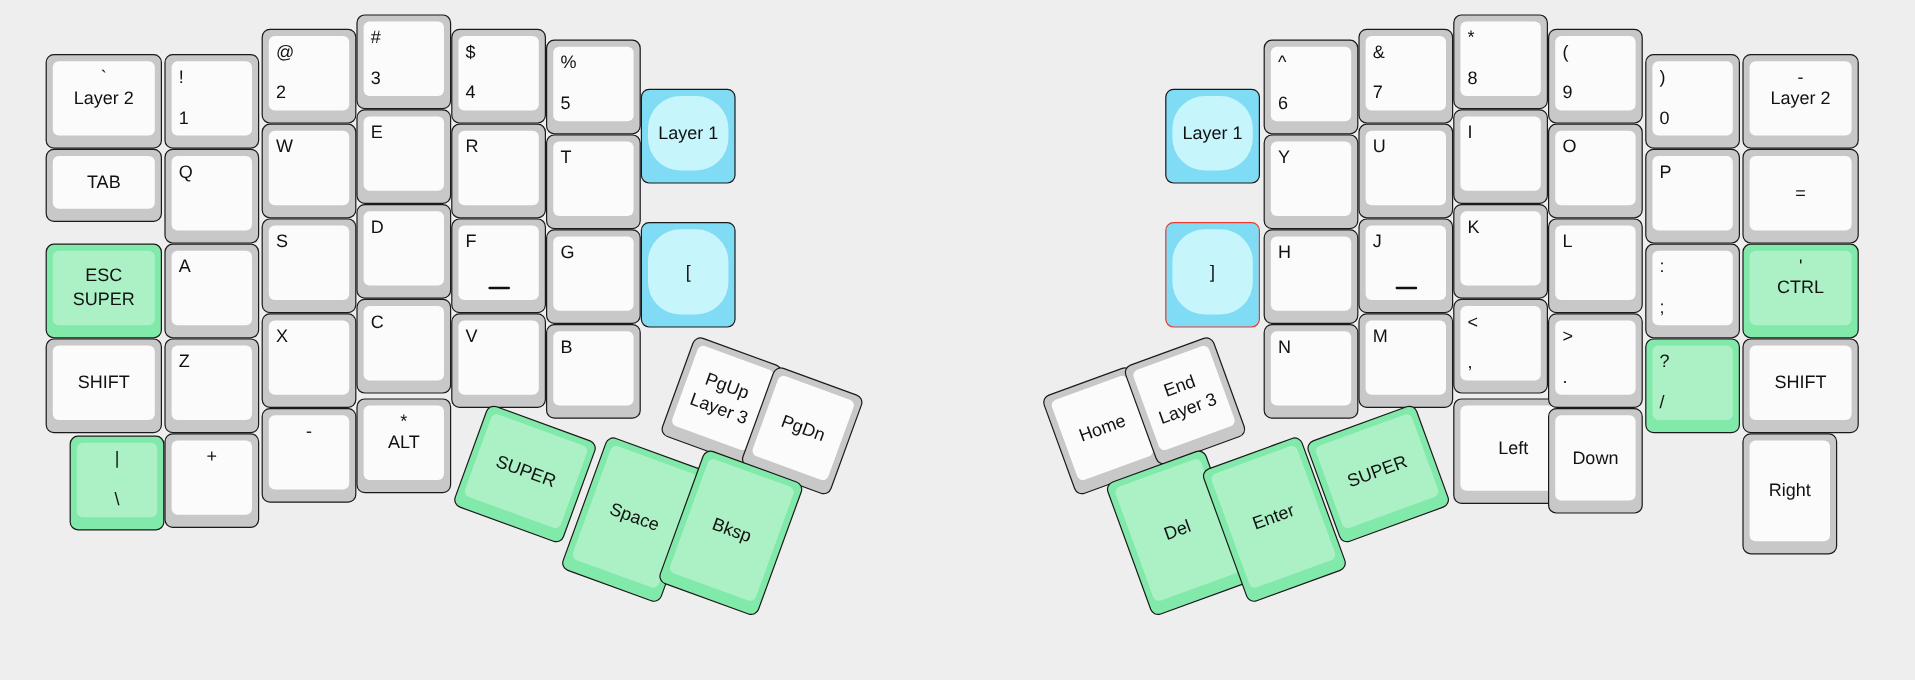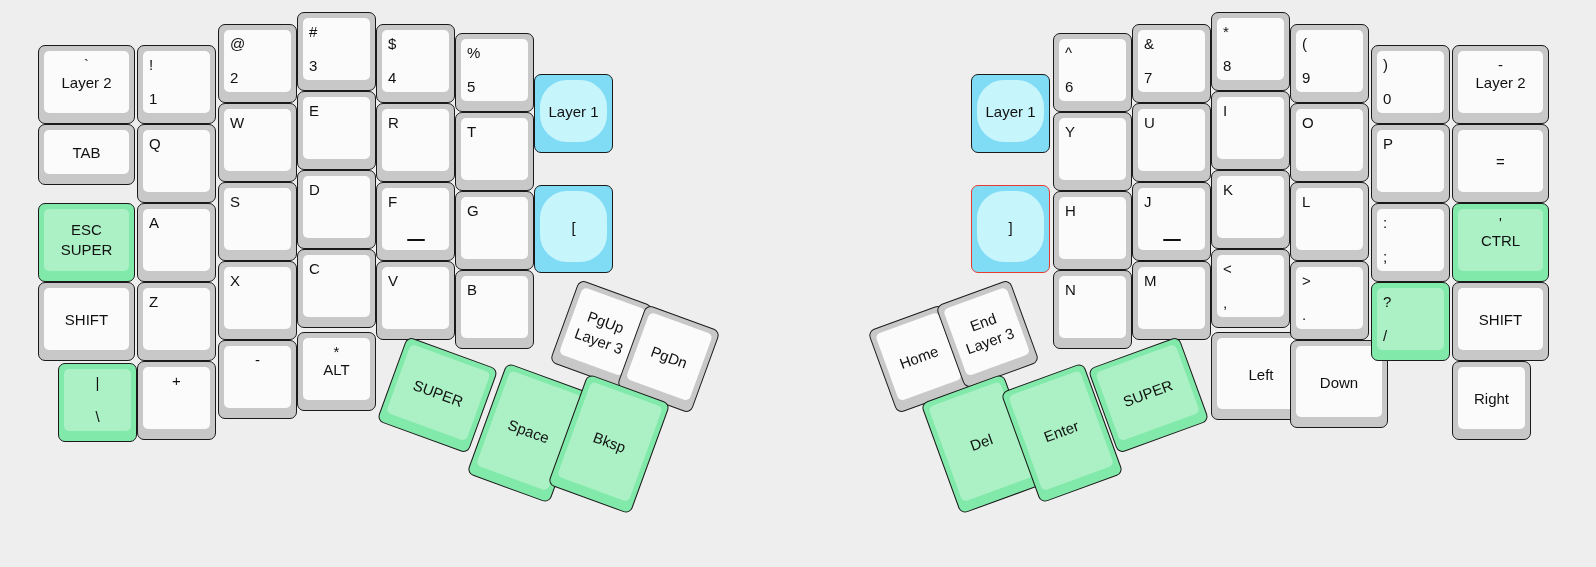--- a/index.html
+++ b/index.html
@@ -353,21 +353,21 @@
       <div class="cap">
         <span class="lg tl">L</span>
       </div>
     </div>
     <div class="key" style="left: 1290px; top: 261px; width: 79px; height: 79px;">
       <div class="cap">
         <span class="lg tl">&gt;</span>
         <span class="lg bl">.</span>
       </div>
     </div>
-    <div class="key" style="left: 1290px; top: 340px; width: 98px; height: 88px;">
+    <div class="key" style="left: 1290px; top: 340px; width: 79px; height: 88px;">
       <div class="cap">
         <span class="lg cc">Down</span>
       </div>
     </div>
     <div class="key" style="left: 1371px; top: 45px; width: 79px; height: 79px;">
       <div class="cap">
         <span class="lg tl">)</span>
         <span class="lg bl">0</span>
       </div>
     </div>
@@ -403,21 +403,21 @@
       <div class="cap">
         <span class="lg tc">'</span>
         <span class="lg cc">CTRL</span>
       </div>
     </div>
     <div class="key" style="left: 1452px; top: 282px; width: 97px; height: 79px;">
       <div class="cap">
         <span class="lg cc">SHIFT</span>
       </div>
     </div>
-    <div class="key" style="left: 1452px; top: 361px; width: 79px; height: 79px;">
+    <div class="key" style="left: 1452px; top: 361px; width: 79px; height: 101px;">
       <div class="cap">
         <span class="lg cc">Right</span>
       </div>
     </div>
     <div class="key thumb" style="left: 880px; top: 315px; width: 79px; height: 88px; transform: rotate(-20deg);">
       <div class="cap">
         <span class="lg cc">Home</span>
       </div>
     </div>
     <div class="key thumb" style="left: 948px; top: 290px; width: 79px; height: 88px; transform: rotate(-20deg);">

